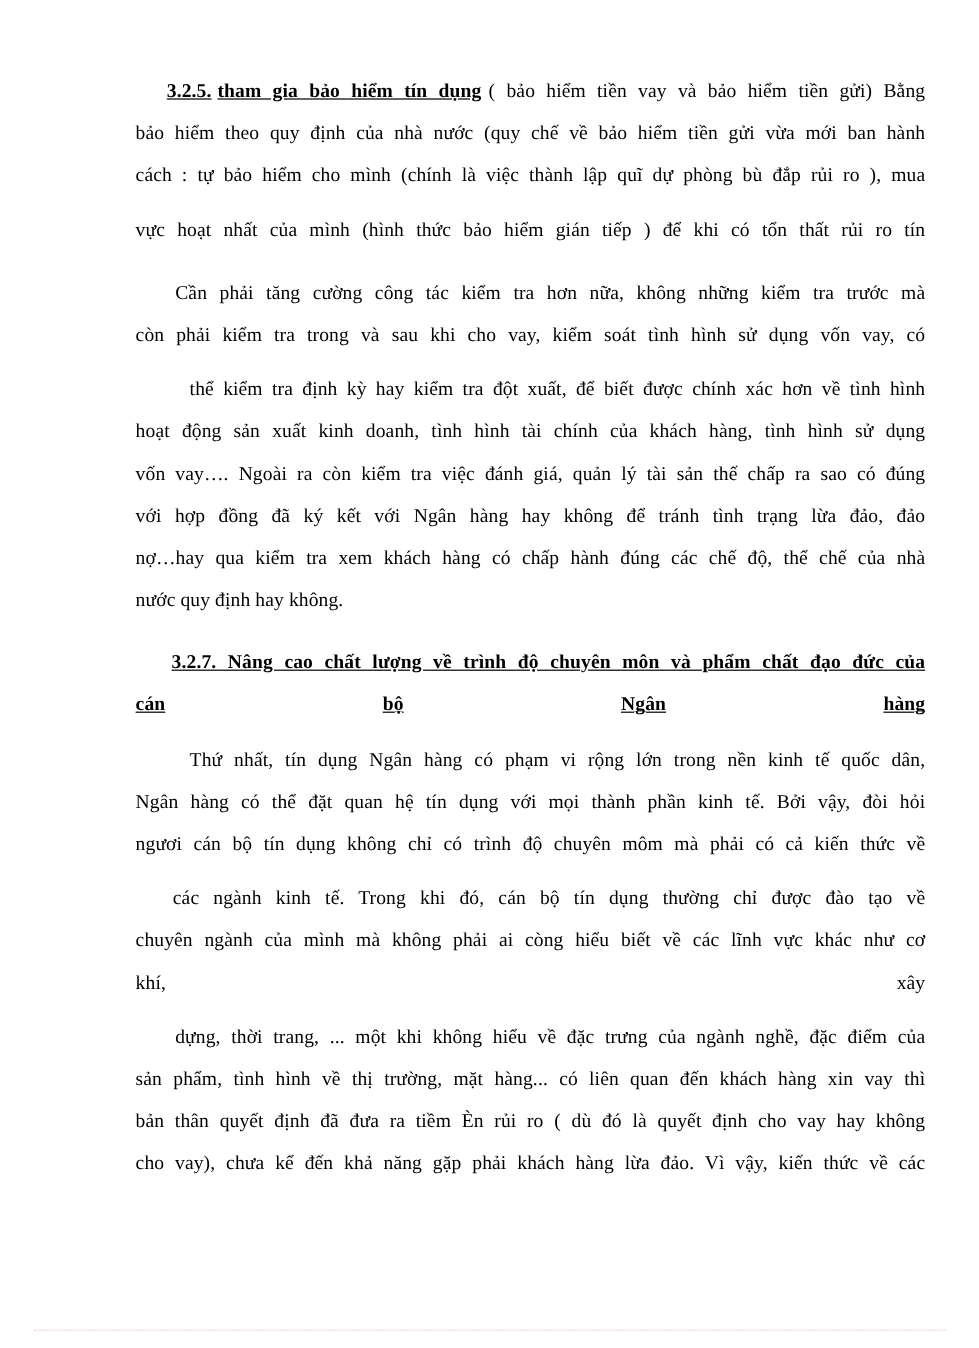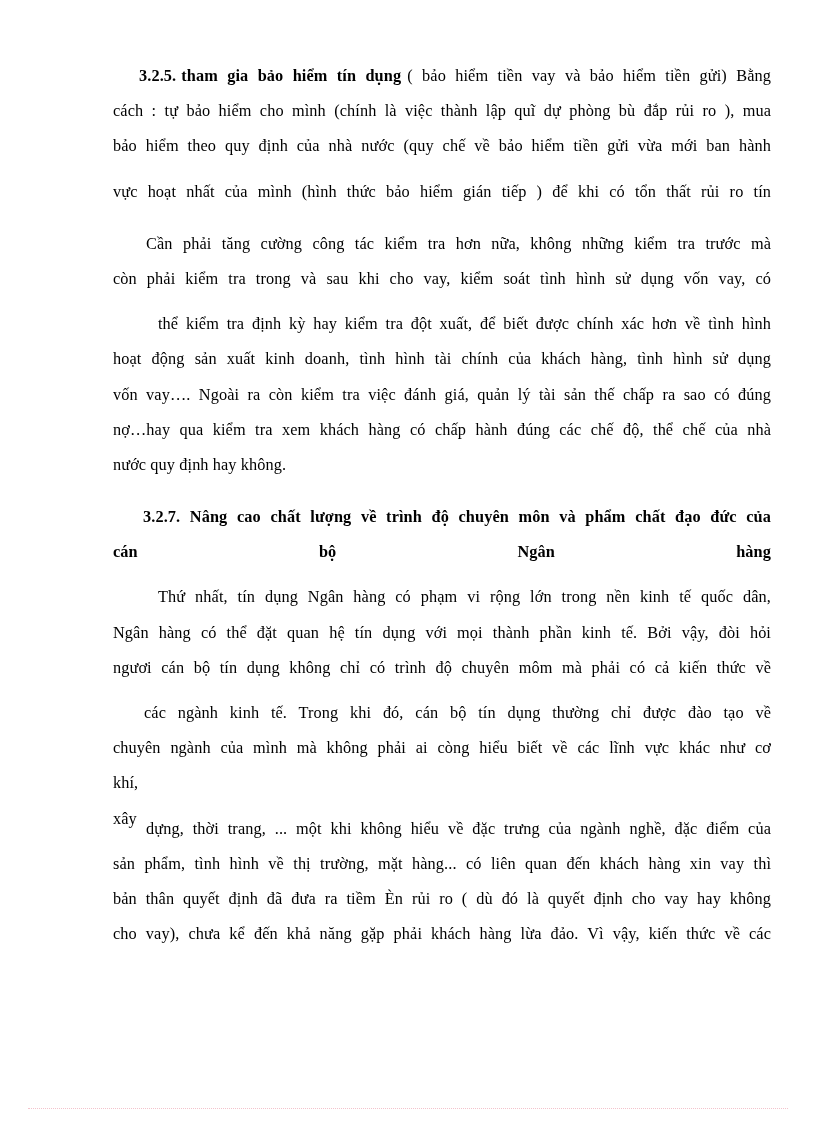--- a/index.html
+++ b/index.html
@@ -42,21 +42,21 @@
   }
   .para > .line {
     display: block;
   }
 
   .line {
     height: 35.2px;
     line-height: 35.2px;
   }
 
-  .bold { font-weight: bold; }
+  .bold { font-weight: bold; text-decoration: underline; }
   .ital { }
 
   
   .blk { margin-bottom: 0; }
   .gap-sm { height: 10px; }
   .gap-md { height: 17px; }
 
   
   .stretch {
     display: block;
@@ -76,22 +76,22 @@
   }
 </style>
 </head>
 <body>
 
 <div class="page">
   <div class="content">
 
     <div class="para blk">
       <div class="line stretch"><span style="display:inline-block;width:26px"></span><span class="bold">3.2.5.</span><span style="display:inline-block;width:5px"></span><span class="bold">tham gia bảo hiểm tín dụng</span><span style="display:inline-block;width:6px"></span><span class="ital">( bảo hiểm tiền vay và bảo hiểm tiền gửi)</span><span> Bằng</span></div>
+      <div class="line stretch">bảo hiểm theo quy định của nhà nước (quy chế về bảo hiểm tiền gửi vừa mới ban hành</div>
       <div class="line stretch">cách : tự bảo hiểm cho mình (chính là việc thành lập quĩ dự phòng bù đắp rủi ro ), mua</div>
-      <div class="line stretch">bảo hiểm theo quy định của nhà nước (quy chế về bảo hiểm tiền gửi vừa mới ban hành</div>
     </div>
 
     <div class="gap-sm"></div>
 
     <div class="para blk">
       <div class="line stretch">vực hoạt nhất của mình (hình thức bảo hiểm gián tiếp ) để khi có tổn thất rủi ro tín</div>
     </div>
 
     <div class="gap-md"></div>
 
@@ -99,20 +99,21 @@
       <div class="line stretch"><span style="display:inline-block;width:33px"></span><span>Cần phải tăng cường công tác kiểm tra hơn nữa, không những kiểm tra trước mà</span></div>
       <div class="line stretch">còn phải kiểm tra trong và sau khi cho vay, kiểm soát tình hình sử dụng vốn vay, có</div>
     </div>
 
     <div class="gap-sm"></div>
 
     <div class="para blk">
       <div class="line stretch"><span style="display:inline-block;width:45px"></span><span>thể kiểm tra định kỳ hay kiểm tra đột xuất, để biết được chính xác hơn về tình hình</span></div>
       <div class="line stretch">hoạt động sản xuất kinh doanh, tình hình tài chính của khách hàng, tình hình sử dụng</div>
       <div class="line stretch">vốn vay…. Ngoài ra còn kiểm tra việc đánh giá, quản lý tài sản thế chấp ra sao có đúng</div>
+      <div class="line stretch">với hợp đồng đã ký kết với Ngân hàng hay không để tránh tình trạng lừa đảo, đảo</div>
       <div class="line stretch">nợ…hay qua kiểm tra xem khách hàng có chấp hành đúng các chế độ, thể chế của nhà</div>
       <div class="line">nước quy định hay không.</div>
     </div>
 
     <div class="gap-md"></div>
 
     <div class="para blk">
       <div class="line stretch bold"><span style="display:inline-block;width:30px"></span><span>3.2.7. Nâng cao chất lượng về trình độ chuyên môn và phẩm chất đạo đức của</span></div>
       <div class="line bold" style="display:flex;justify-content:space-between;">
         <span>cán</span>
@@ -128,21 +129,21 @@
       <div class="line stretch"><span style="display:inline-block;width:45px"></span><span>Thứ nhất, tín dụng Ngân hàng có phạm vi rộng lớn trong nền kinh tế quốc dân,</span></div>
       <div class="line stretch">Ngân hàng có thể đặt quan hệ tín dụng với mọi thành phần kinh tế. Bởi vậy, đòi hỏi</div>
       <div class="line stretch">ngươi cán bộ tín dụng không chỉ có trình độ chuyên môm mà phải có cả kiến thức về</div>
     </div>
 
     <div class="gap-sm"></div>
 
     <div class="para blk">
       <div class="line stretch"><span style="display:inline-block;width:31px"></span><span>các ngành kinh tế. Trong khi đó, cán bộ tín dụng thường chỉ được đào tạo về</span></div>
       <div class="line stretch">chuyên ngành của mình mà không phải ai còng hiểu biết về các lĩnh vực khác như cơ</div>
-      <div class="line" style="display:flex;justify-content:space-between;flex-direction:column;">
+      <div class="line" style="display:flex;justify-content:space-between;">
         <span>khí,</span>
         <span>xây</span>
       </div>
     </div>
 
     <div class="gap-sm"></div>
 
     <div class="para blk">
       <div class="line stretch"><span style="display:inline-block;width:33px"></span><span>dựng, thời trang, ... một khi không hiểu về đặc trưng của ngành nghề, đặc điểm của</span></div>
       <div class="line stretch">sản phẩm, tình hình về thị trường, mặt hàng... có liên quan đến khách hàng xin vay thì</div>

